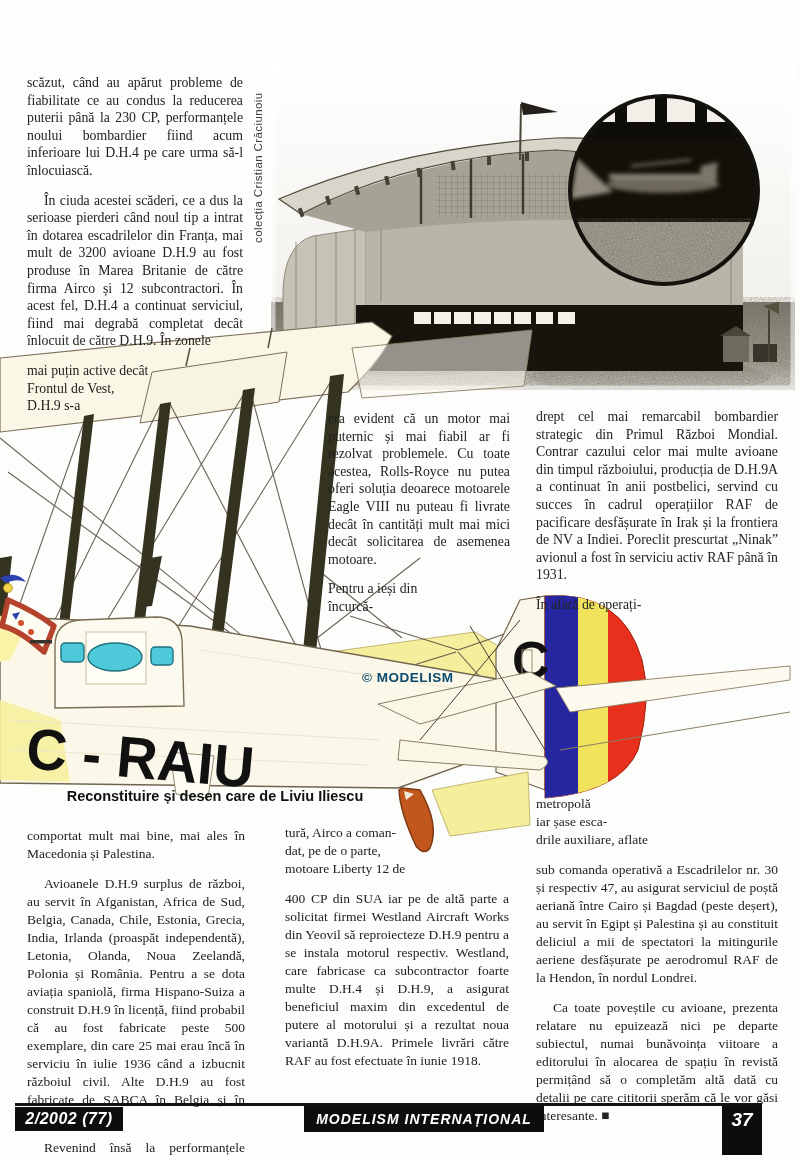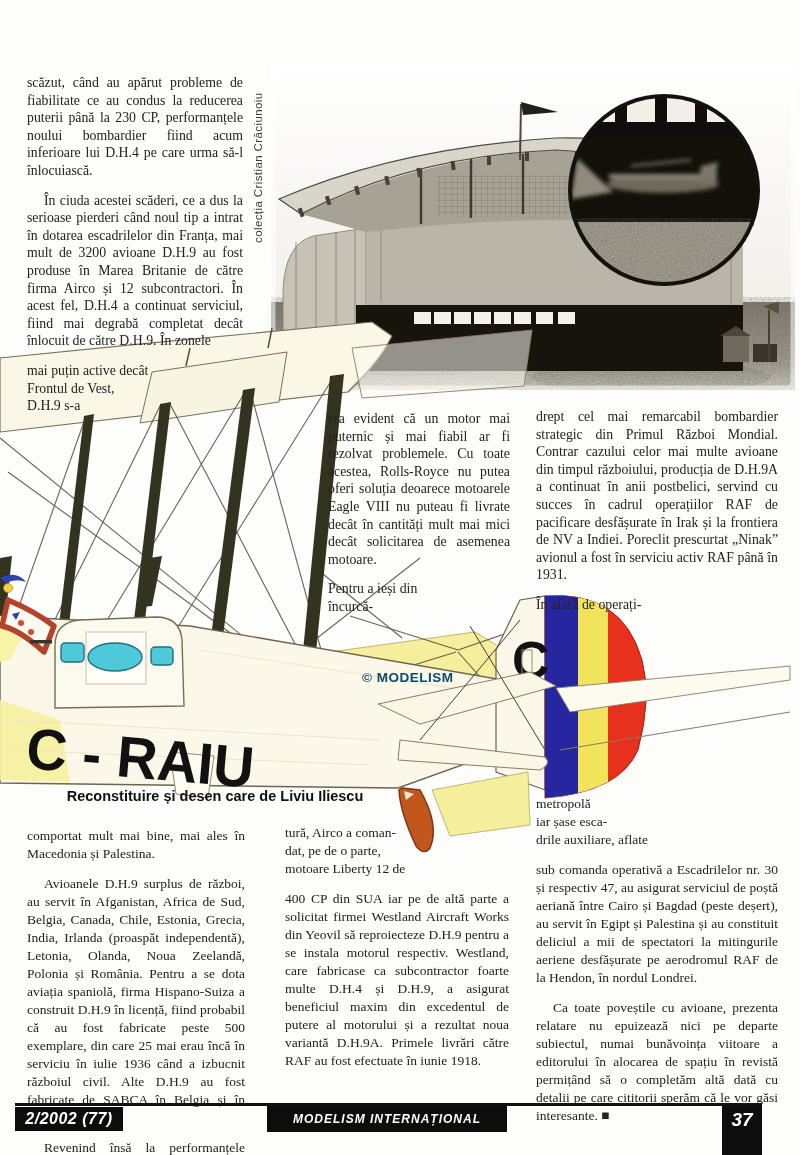--- a/index.html
+++ b/index.html
@@ -13,21 +13,21 @@
   .tail-left{text-align:left !important;}
   .tail-right{text-align:right;}
   .credit-vert{writing-mode:vertical-rl;transform:rotate(180deg);font-family:"Liberation Sans",sans-serif;
        font-size:11.5px;color:#3d3d3d;letter-spacing:.4px;}
   .caption{font-family:"Liberation Sans",sans-serif;font-weight:bold;font-size:14.5px;color:#101010;text-align:center;}
   .copyright{font-family:"Liberation Sans",sans-serif;font-weight:bold;font-size:13.5px;color:#0c4a6e;letter-spacing:.5px;}
   .rule{background:#111;}
   .fbox{background:#0d0d0d;color:#fff;font-family:"Liberation Sans",sans-serif;font-weight:bold;font-style:italic;
         display:flex;align-items:center;justify-content:center;}
   .fbox.issue{font-size:16px;letter-spacing:.5px;}
-  .fbox.mag{font-size:12px;letter-spacing:1px;}
+  .fbox.mag{font-size:14px;letter-spacing:1px;margin-left:37px;}
   .fbox.pnum{font-size:19px;align-items:flex-start;padding-top:3px;}
 </style>
 </head>
 <body>
 
 <div class="page">
 
   <svg class="abs" style="left:271px;top:62px;" width="524" height="328" viewBox="0 0 524 328">
     <defs>
       <linearGradient id="skyGrad" x1="0" y1="0" x2="0" y2="1">

